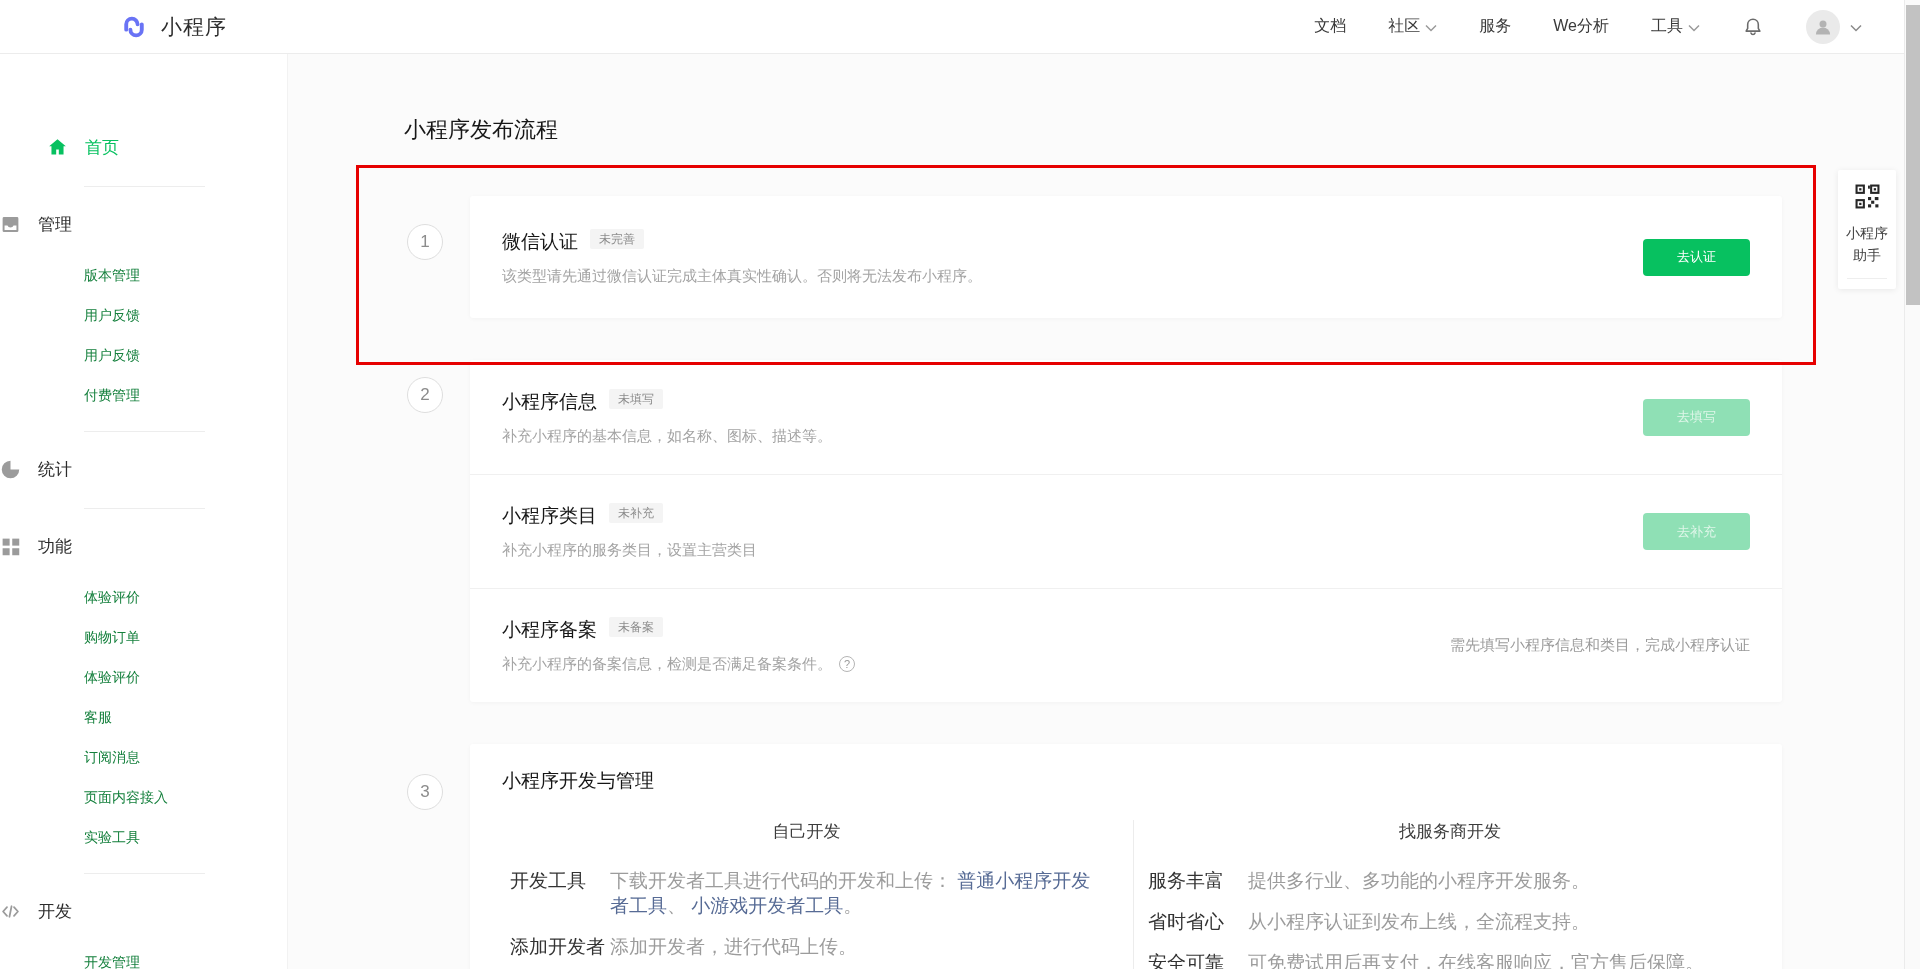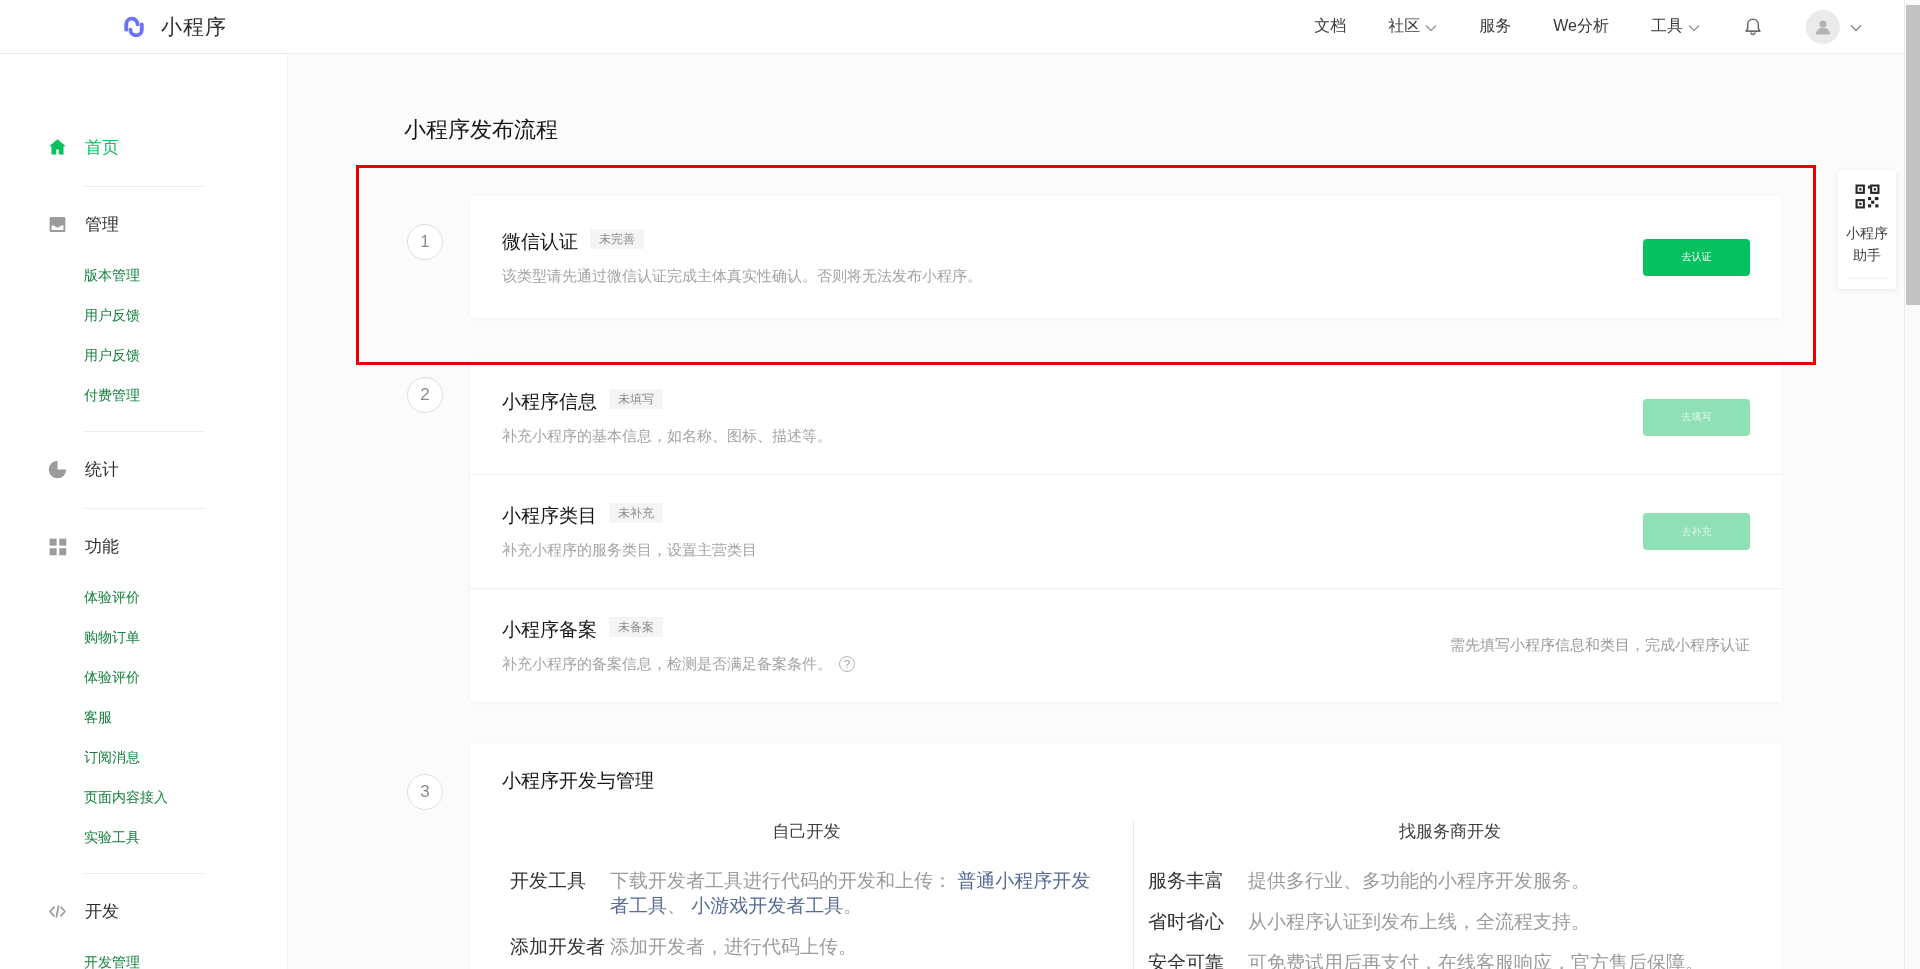--- a/index.html
+++ b/index.html
@@ -16,21 +16,21 @@
   .nav-item { display: flex; align-items: center; gap: 5px; font-size: 16px; color: #3a3a3a; cursor: pointer; }
   .bell-wrap { display: flex; align-items: center; }
   .avatar-wrap { display: flex; align-items: center; gap: 10px; }
   .avatar { width: 34px; height: 34px; border-radius: 50%; background: #eaeaea;
     display: flex; align-items: center; justify-content: center; }
 
   
   .sidebar { position: absolute; top: 54px; left: 0; width: 287px; height: 915px; background: #fff; padding-top: 70px; }
   .side-home { display: flex; align-items: center; gap: 17px; padding-left: 47px; height: 46px;
     color: #07c160; font-size: 17px; cursor: pointer; }
-  .side-group-header { display: flex; align-items: center; gap: 17px; padding-left: 47px; height: 46px;
+  .side-group-header { display: flex; align-items: center; gap: 17px; height: 46px;
     color: #2c2c2c; font-size: 17px; cursor: pointer; }
   .side-sub { margin-top: 8px; }
   .side-sub-item { height: 40px; line-height: 40px; padding-left: 84px; font-size: 14px; color: #15803d; cursor: pointer; }
   .side-divider { border-top: 1px solid #ededed; margin: 16px 0 14px 84px; width: 121px; }
   .side-icon { width: 21px; height: 21px; flex: none; display: flex; align-items: center; }
 
   
   .main { position: absolute; top: 54px; left: 287px; width: 1633px; height: 915px;
     background: #fbfbfb; border-left: 1px solid #f2f2f2; overflow: hidden; }
   .page-title { position: absolute; left: 116px; top: 60px; font-size: 22px; line-height: 32px; color: #171717; }
@@ -54,21 +54,21 @@
   .srow { display: flex; align-items: center; padding: 0 32px; min-height: 114px; }
   .srow + .srow { border-top: 1px solid #f0f0f0; }
   .srow-main { flex: 1; }
   .title-line { display: flex; align-items: flex-start; }
   .row-title { font-size: 19px; font-weight: 500; color: #161616; line-height: 26px; }
   .badge { margin-left: 12px; background: #f4f4f4; color: #8c8c8c; font-size: 12px;
     padding: 4px 9px; border-radius: 2px; line-height: 1; }
   .row-desc { margin-top: 11px; font-size: 15px; color: #a3a3a3; line-height: 20px; display: flex; align-items: center; }
   .help-circle { display: inline-flex; align-items: center; justify-content: center; width: 16px; height: 16px;
     border: 1px solid #b5b5b5; border-radius: 50%; color: #9a9a9a; font-size: 11px; margin-left: 7px; cursor: pointer; }
-  .btn { width: 107px; height: 37px; border: none; border-radius: 4px; font-size: 10px; flex: none;
+  .btn { width: 107px; height: 37px; border: none; border-radius: 4px; font-size: 13px; flex: none;
     font-family: Liberation Mono, monospace; cursor: pointer; }
   .btn-primary { background: #07c160; color: #ffffff; }
   .btn-disabled { background: #8fe0b5; color: #dff6e9; cursor: default; }
   .row-note { font-size: 15px; color: #9a9a9a; flex: none; }
 
   .card3-title { margin: 0 32px; font-size: 19px; font-weight: 500; color: #151515; line-height: 26px; }
   .cols { display: flex; margin-top: 26px; align-items: stretch; }
   .col-left { width: 663px; padding: 0 30px 30px 40px; }
   .col-right { flex: 1; border-left: 1px solid #ececec; padding: 0 30px 30px 14px; }
   .col-header { text-align: center; font-size: 17px; color: #3c3c3c; line-height: 24px; }

